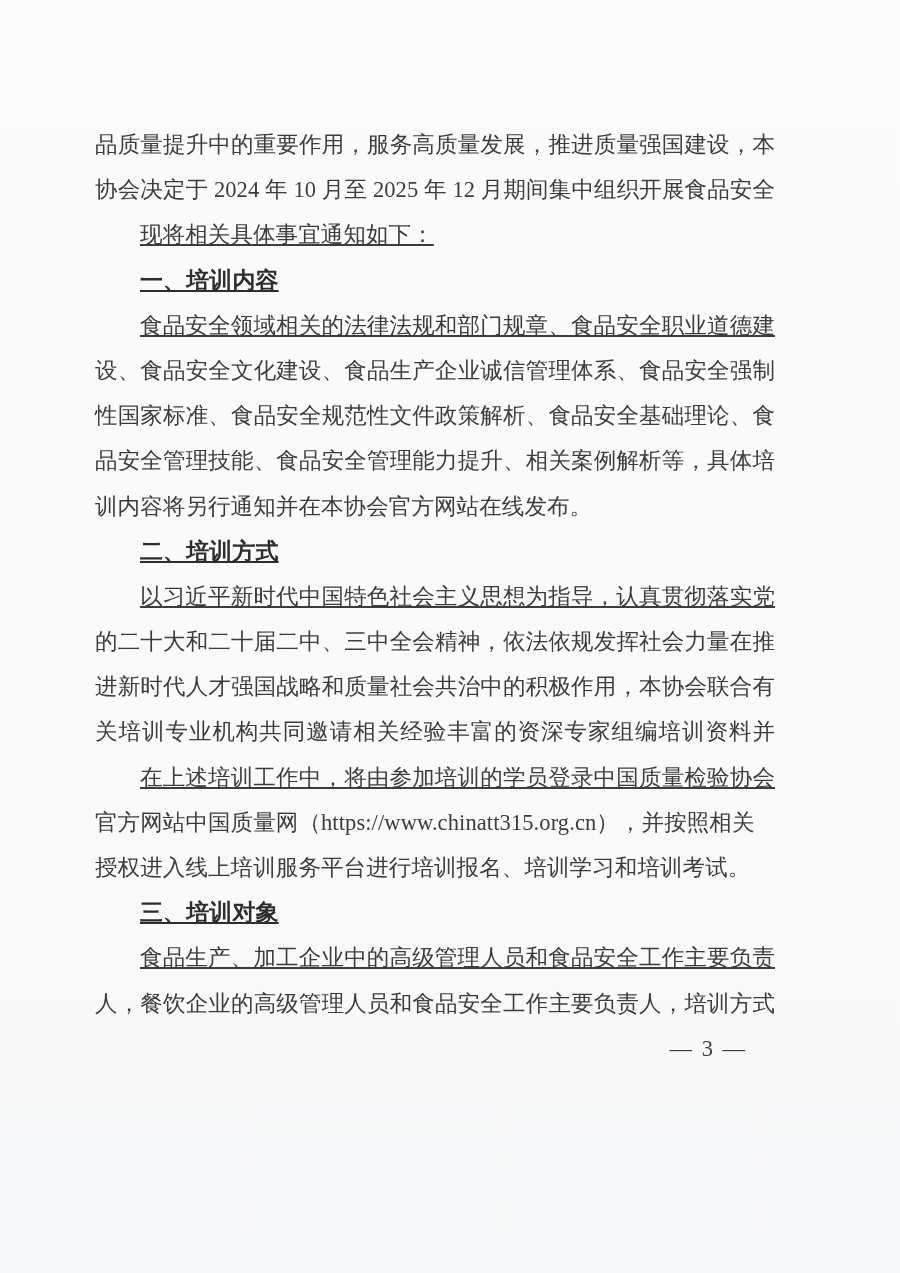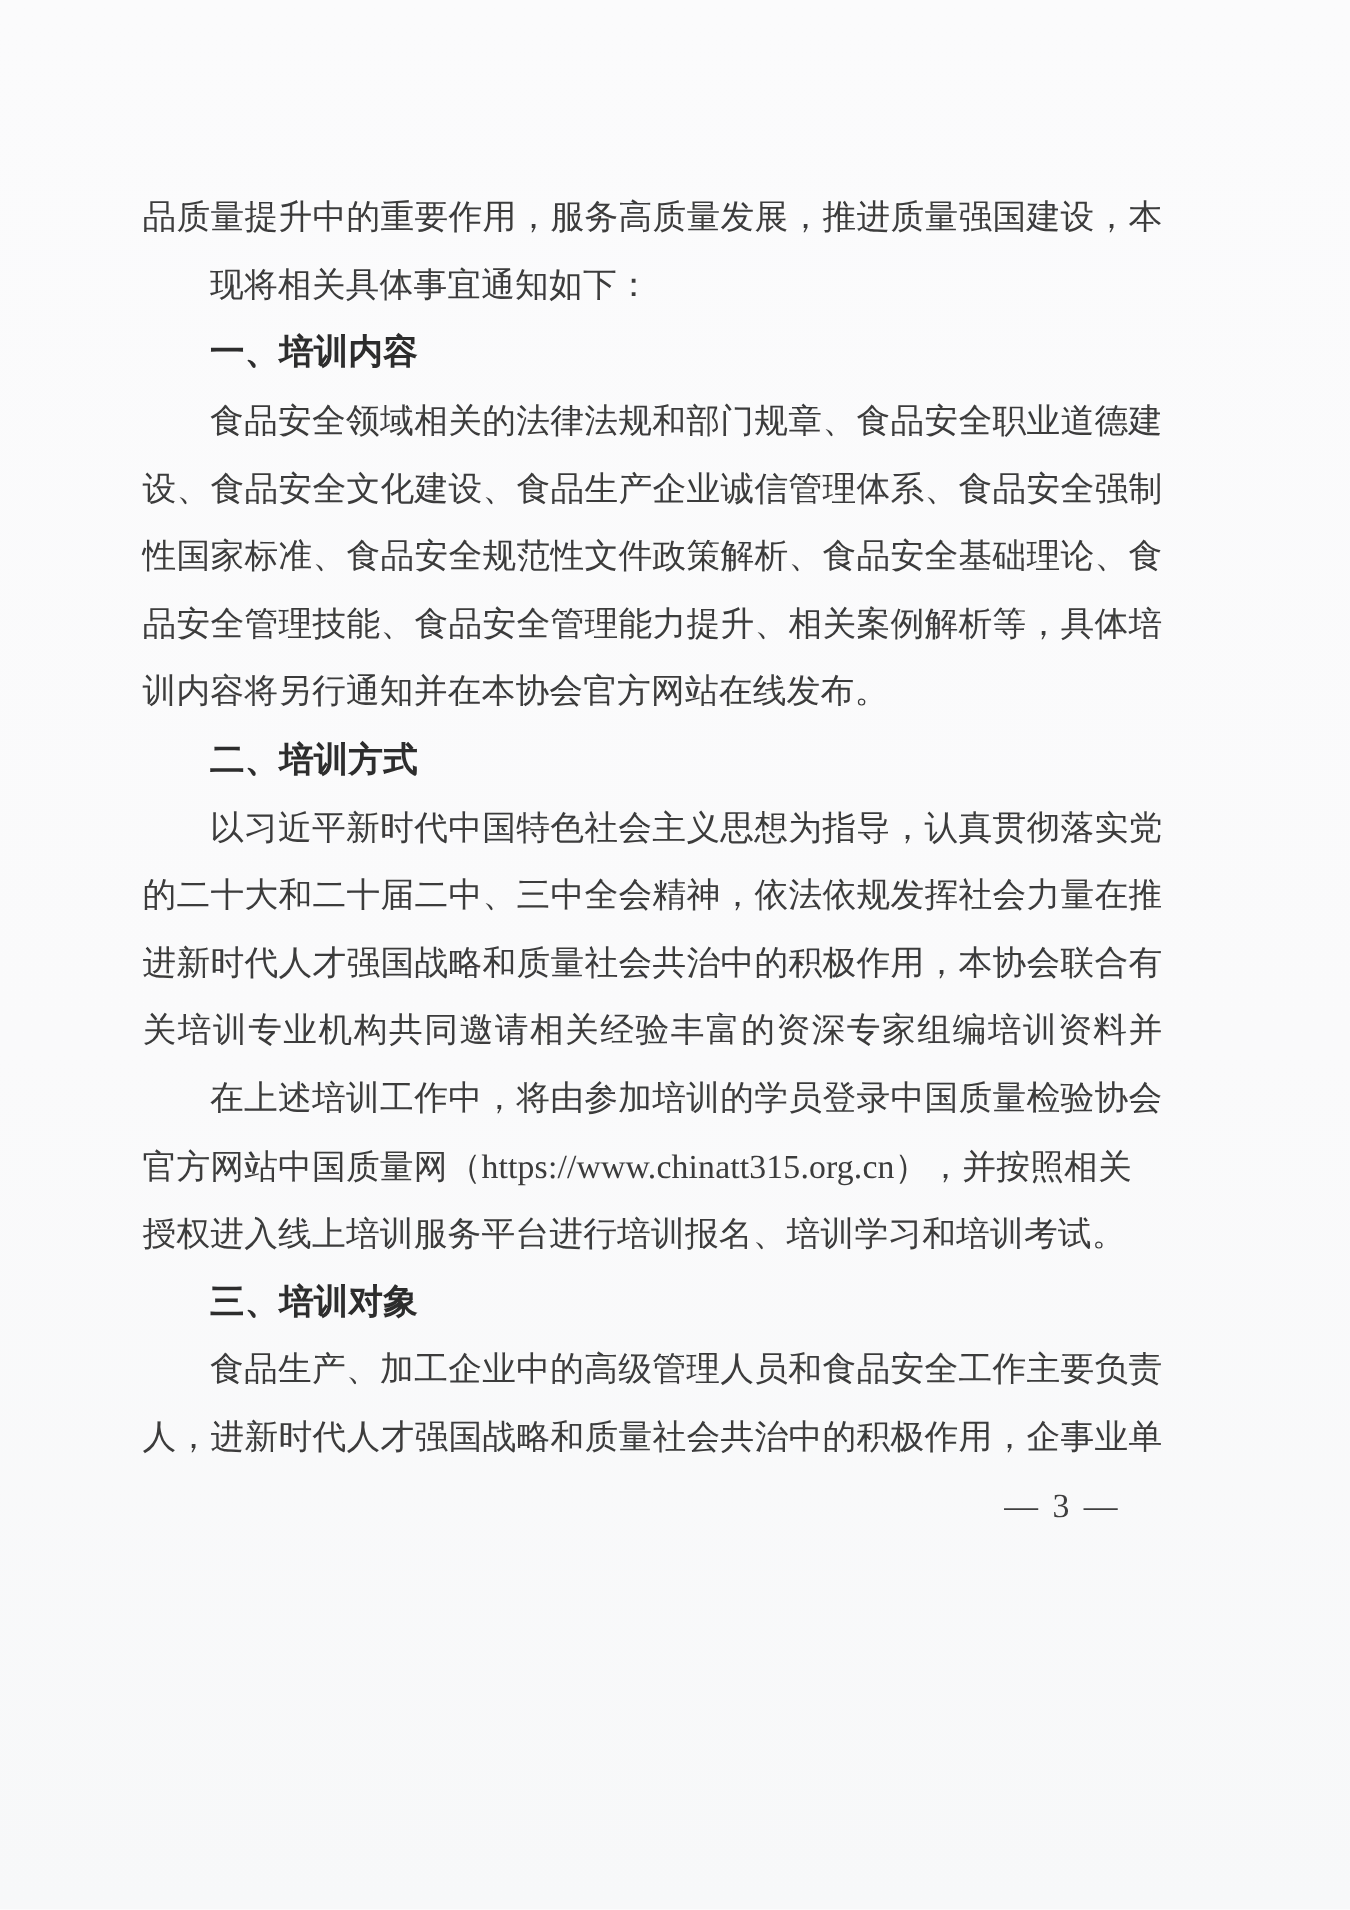--- a/index.html
+++ b/index.html
@@ -34,20 +34,21 @@
     overflow: visible;
   }
   .fill {
     white-space: normal;
     text-align: justify;
     text-align-last: justify;
     text-justify: inter-character;
   }
   .ind {
     text-indent: 45px;
+    text-decoration: underline;
   }
   .hd {
     font-family: "Liberation Sans", "DejaVu Sans", sans-serif;
     font-weight: 700;
     color: #2d2d2d;
     font-size: 23px;
   }
   .pgnum {
     text-align: right;
     padding-right: 28px;
@@ -55,20 +56,21 @@
     color: #3f3f3f;
   }
 </style>
 </head>
 <body>
 
 <div class="page">
   <div class="text-block">
 
     <div class="ln fill">品质量提升中的重要作用，服务高质量发展，推进质量强国建设，本</div>
+    <div class="ln fill">协会决定于 2024 年 10 月至 2025 年 12 月期间集中组织开展食品安全</div>
 
     <div class="ln ind">现将相关具体事宜通知如下：</div>
 
     <div class="ln ind hd">一、培训内容</div>
     <div class="ln ind fill">食品安全领域相关的法律法规和部门规章、食品安全职业道德建</div>
     <div class="ln fill">设、食品安全文化建设、食品生产企业诚信管理体系、食品安全强制</div>
     <div class="ln fill">性国家标准、食品安全规范性文件政策解析、食品安全基础理论、食</div>
     <div class="ln fill">品安全管理技能、食品安全管理能力提升、相关案例解析等，具体培</div>
     <div class="ln">训内容将另行通知并在本协会官方网站在线发布。</div>
 
@@ -77,17 +79,17 @@
     <div class="ln fill">的二十大和二十届二中、三中全会精神，依法依规发挥社会力量在推</div>
     <div class="ln fill">进新时代人才强国战略和质量社会共治中的积极作用，本协会联合有</div>
     <div class="ln fill">关培训专业机构共同邀请相关经验丰富的资深专家组编培训资料并</div>
 
     <div class="ln ind fill">在上述培训工作中，将由参加培训的学员登录中国质量检验协会</div>
     <div class="ln">官方网站中国质量网（https://www.chinatt315.org.cn），并按照相关</div>
     <div class="ln">授权进入线上培训服务平台进行培训报名、培训学习和培训考试。</div>
 
     <div class="ln ind hd">三、培训对象</div>
     <div class="ln ind fill">食品生产、加工企业中的高级管理人员和食品安全工作主要负责</div>
-    <div class="ln fill">人，进新时代人才强国战略和质量社会共治中的积极作用，企事业单</div>
+    <div class="ln fill">人，餐饮企业的高级管理人员和食品安全工作主要负责人，培训方式</div>
 
     <div class="ln pgnum">— 3 —</div>
   </div>
 </div>
 
 </body></html>

